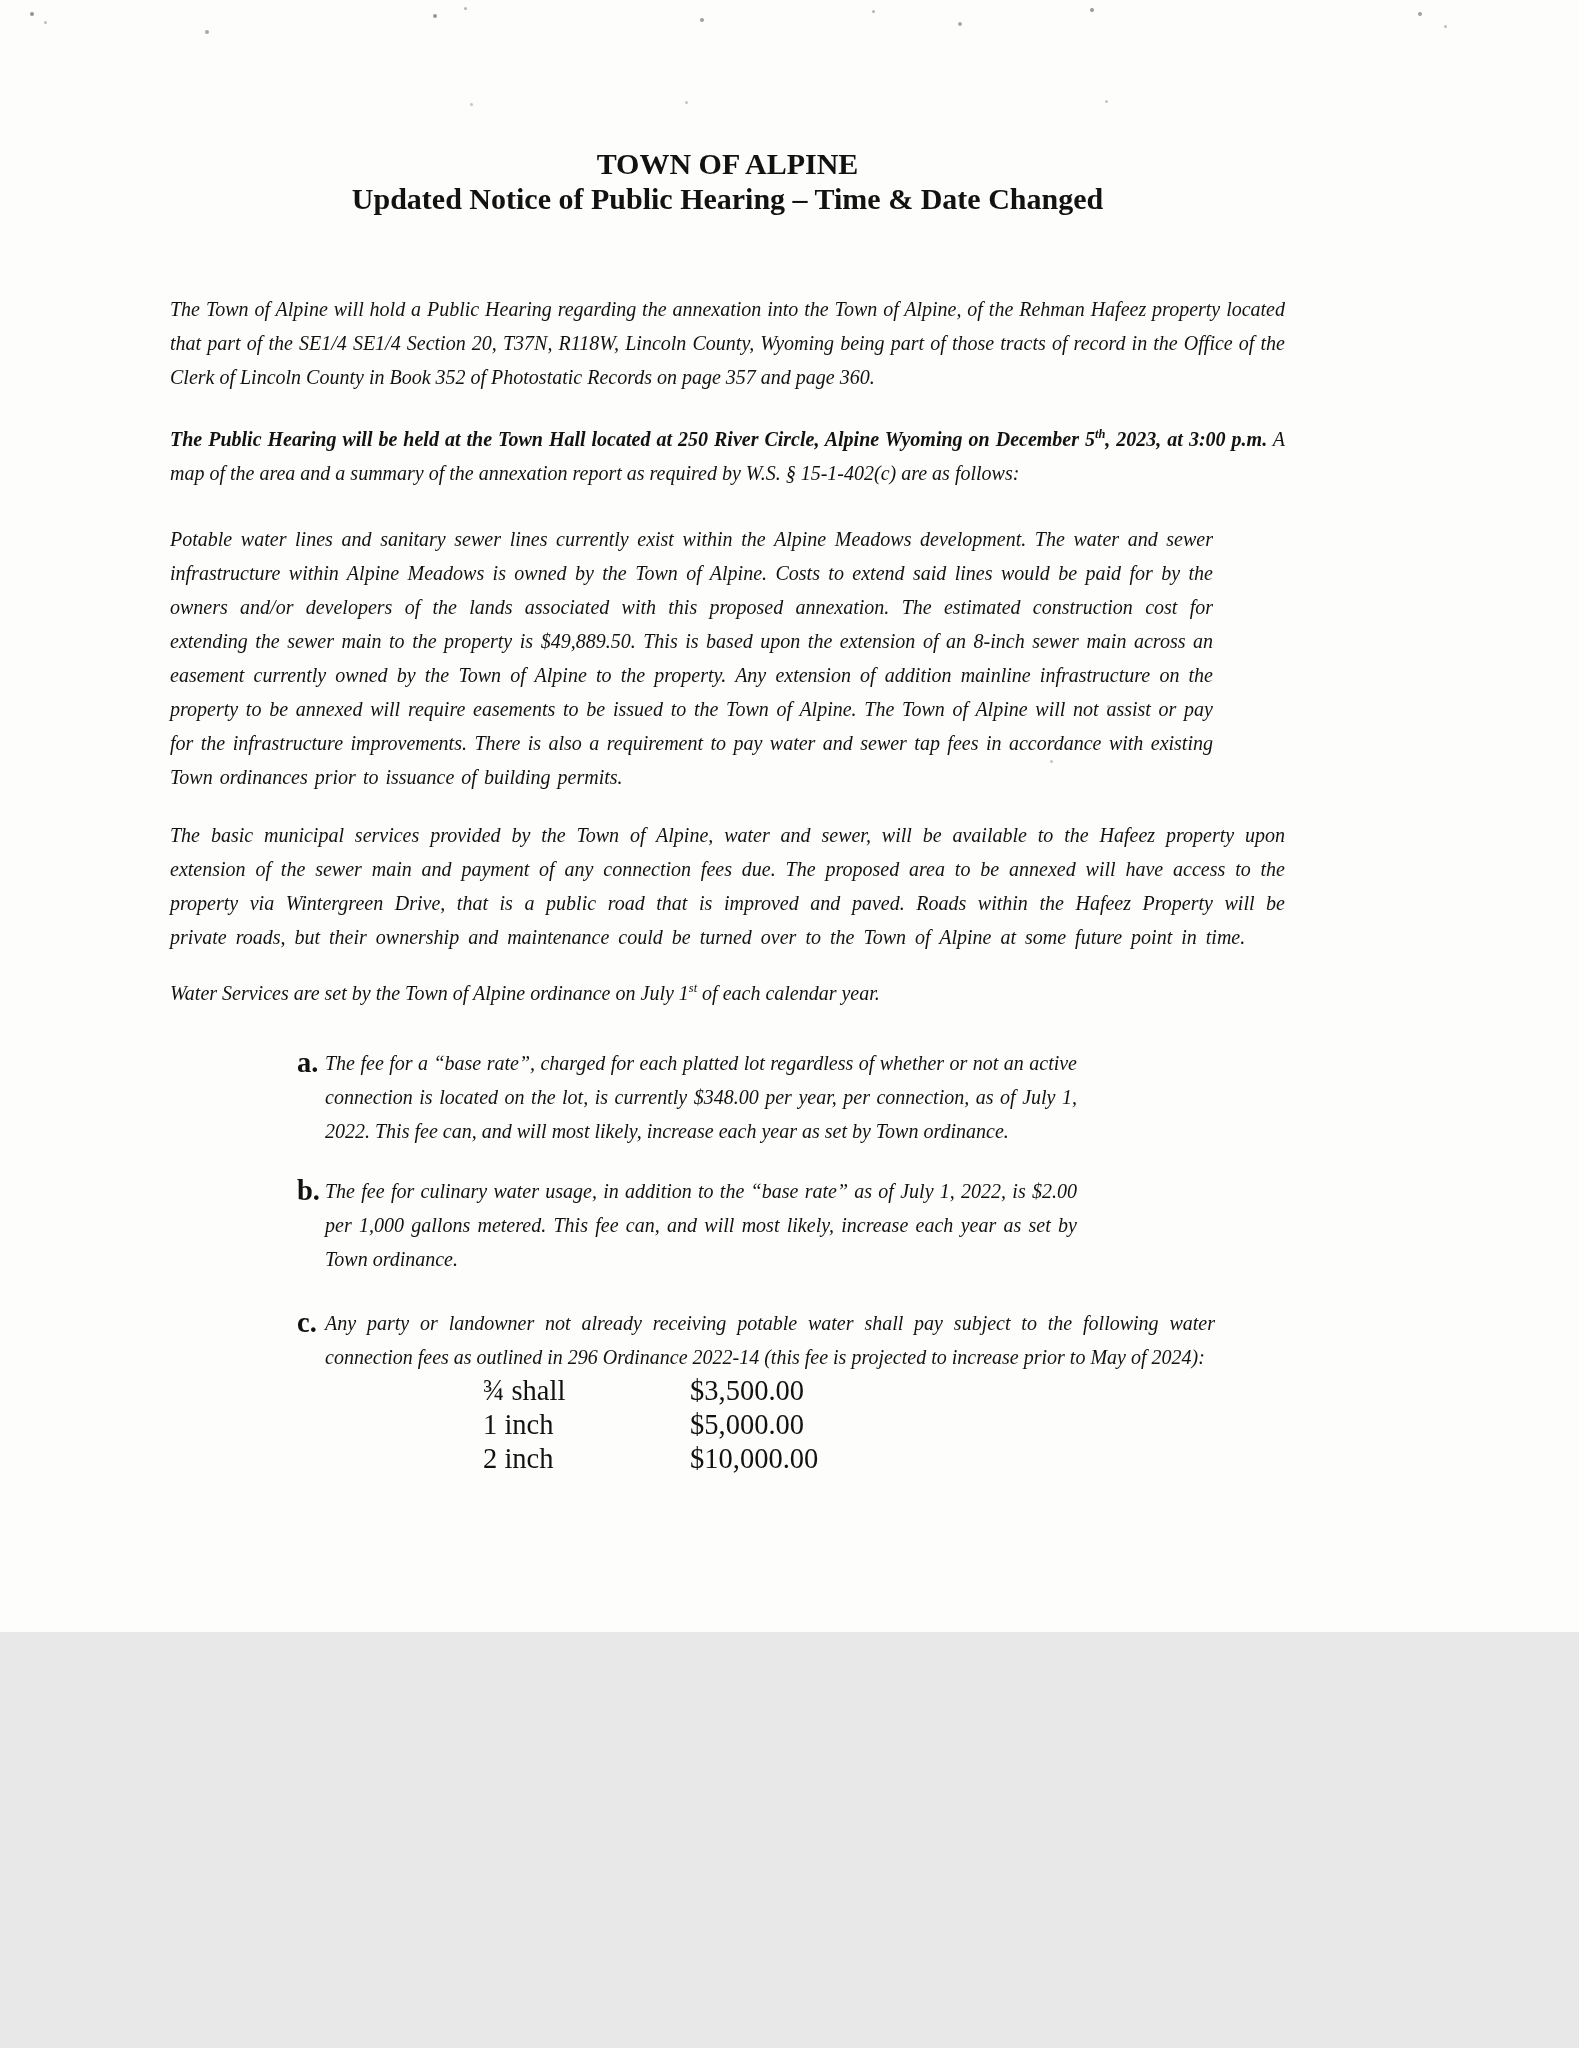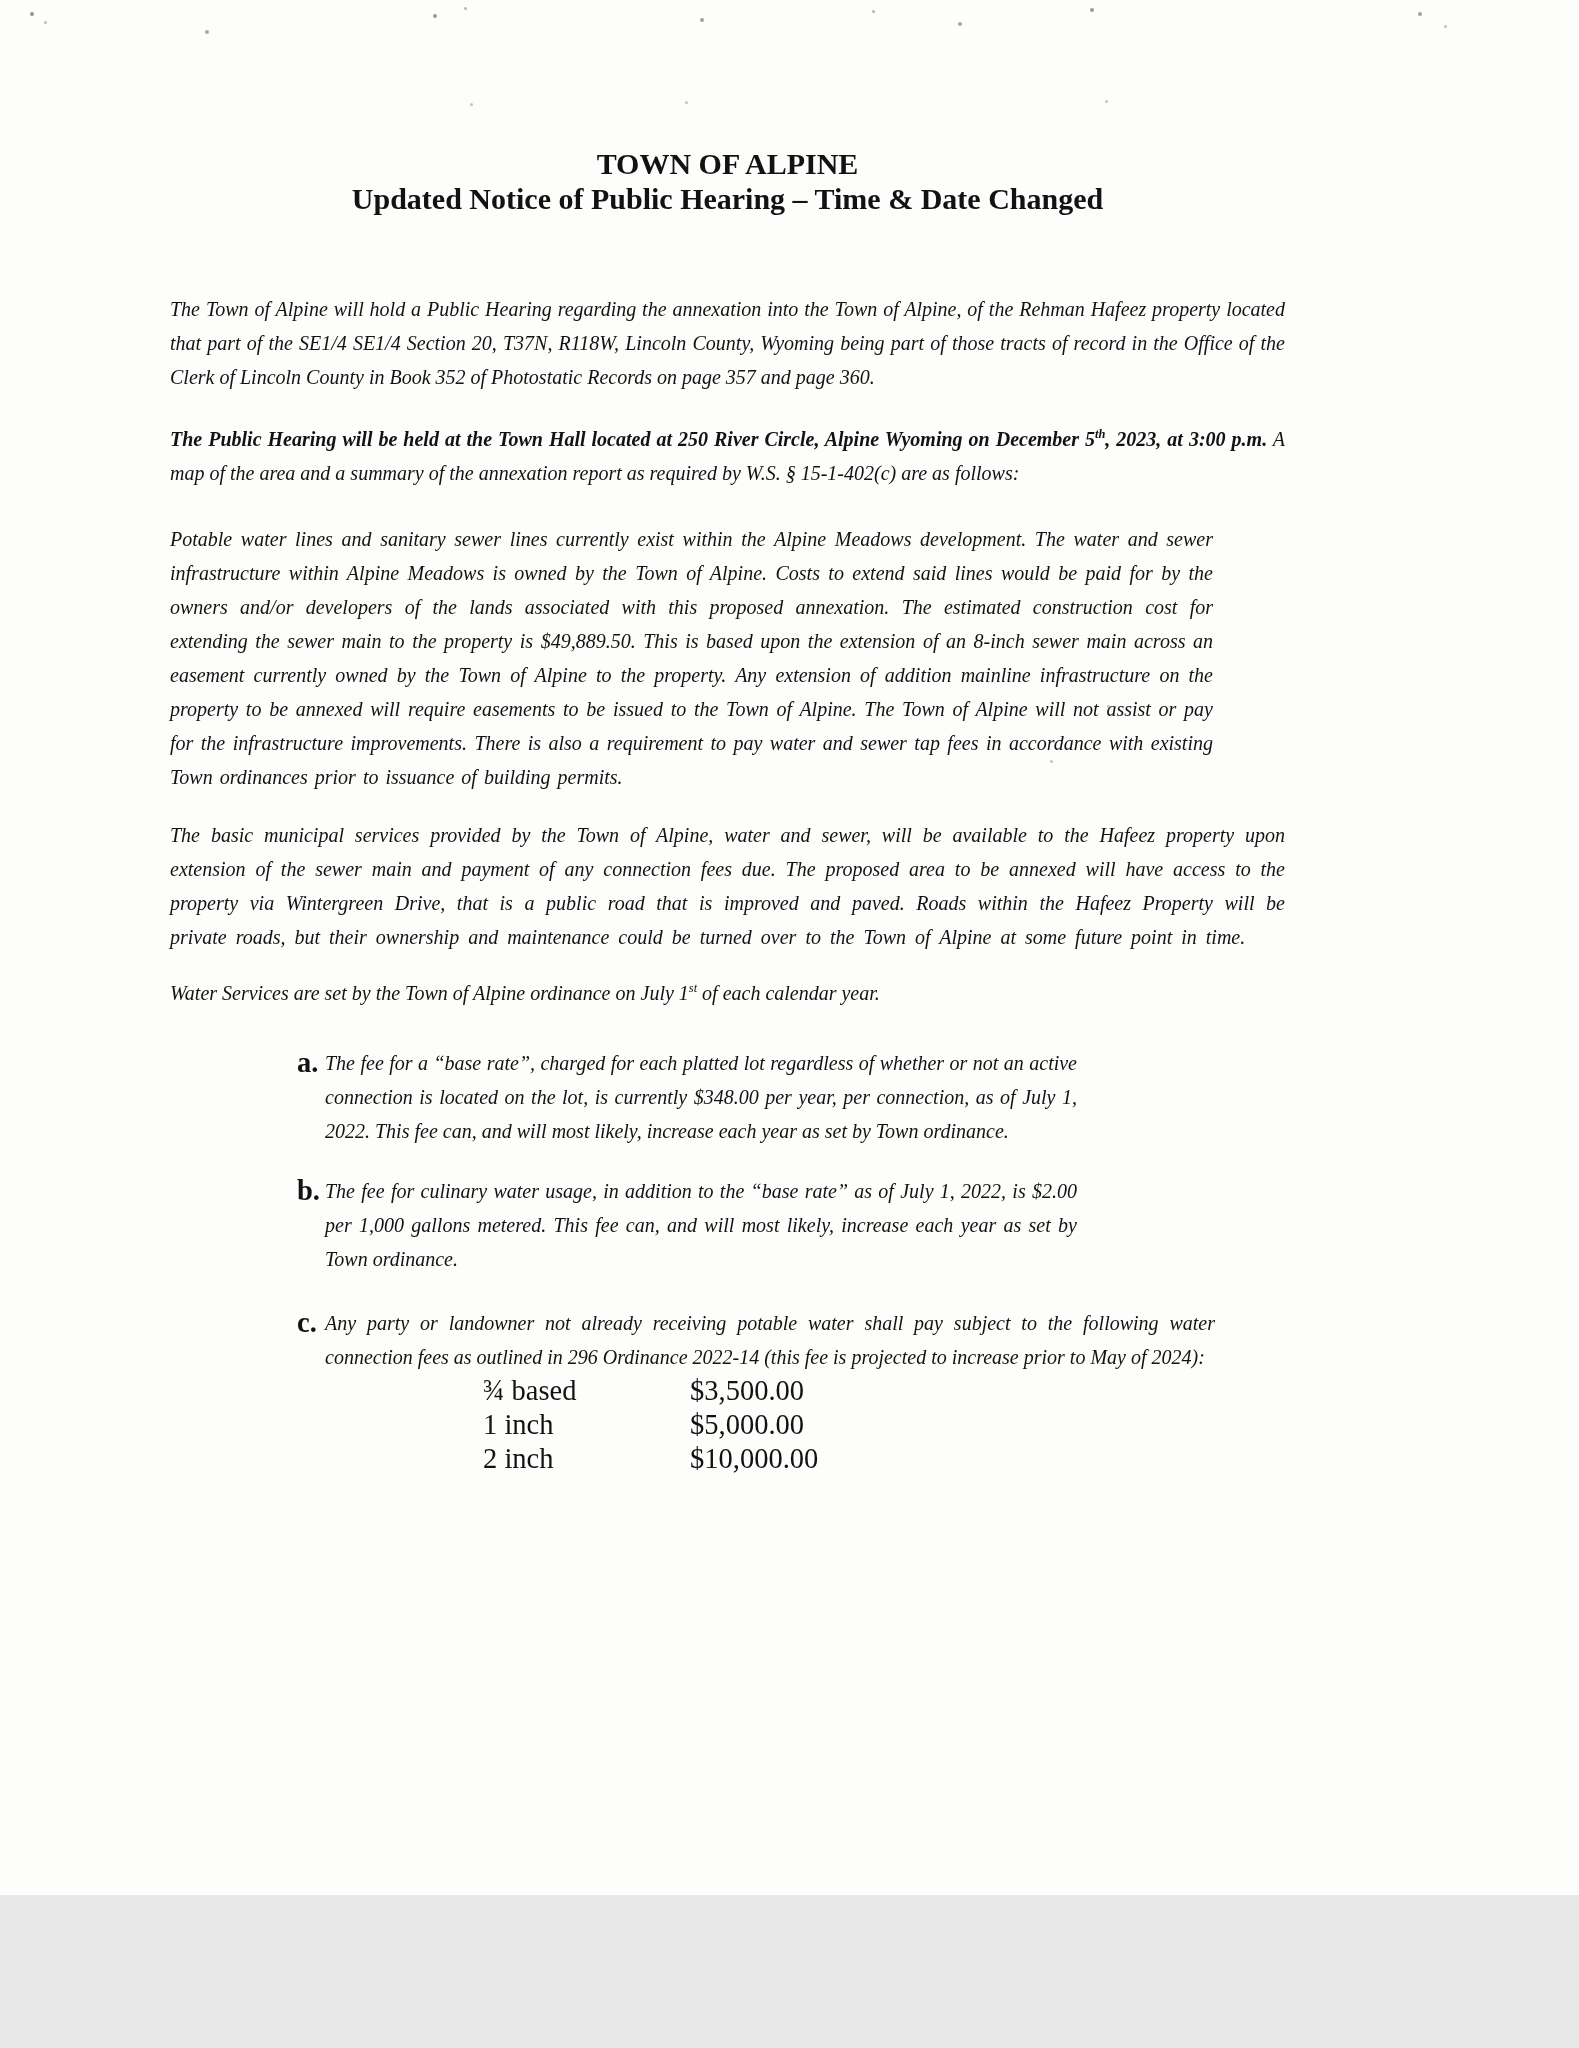--- a/index.html
+++ b/index.html
@@ -3,21 +3,21 @@
 <meta charset="utf-8">
 <style>
   html, body {
     margin: 0;
     padding: 0;
     background: #e8e8e8;
   }
   .page {
     position: relative;
     width: 1579px;
-    height: 1895px;
+    height: 1632px;
     margin: 0 auto;
     background: #fdfdfc;
     overflow: hidden;
     font-family: "Liberation Serif", "DejaVu Serif", serif;
     color: #121212;
   }
   .content {
     position: absolute;
     left: 170px;
     top: 146px;
@@ -134,21 +134,21 @@
       <div class="list-item item-c">
         <span class="marker">c.</span>
         <div class="list-item-text">Any party or landowner not already receiving potable water shall pay subject to the following water connection fees as outlined in 296 Ordinance 2022-14 (this fee is projected to increase prior to May of 2024):</div>
       </div>
 
     </div>
 
     <div class="fees-block">
 
       <div class="fee-row">
-        <div class="fee-size">¾ based</div>
+        <div class="fee-size">¾ shall</div>
         <div class="fee-amount">$3,500.00</div>
       </div>
       <div class="fee-row">
         <div class="fee-size">1 inch</div>
         <div class="fee-amount">$5,000.00</div>
       </div>
       <div class="fee-row">
         <div class="fee-size">2 inch</div>
         <div class="fee-amount">$10,000.00</div>
       </div>

